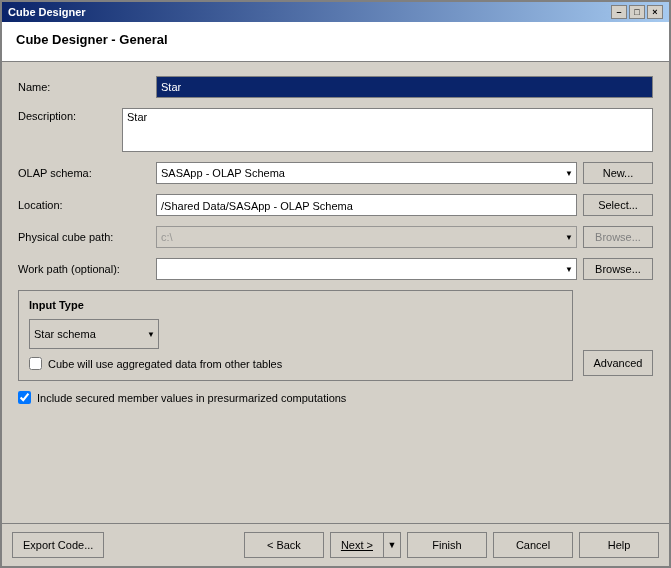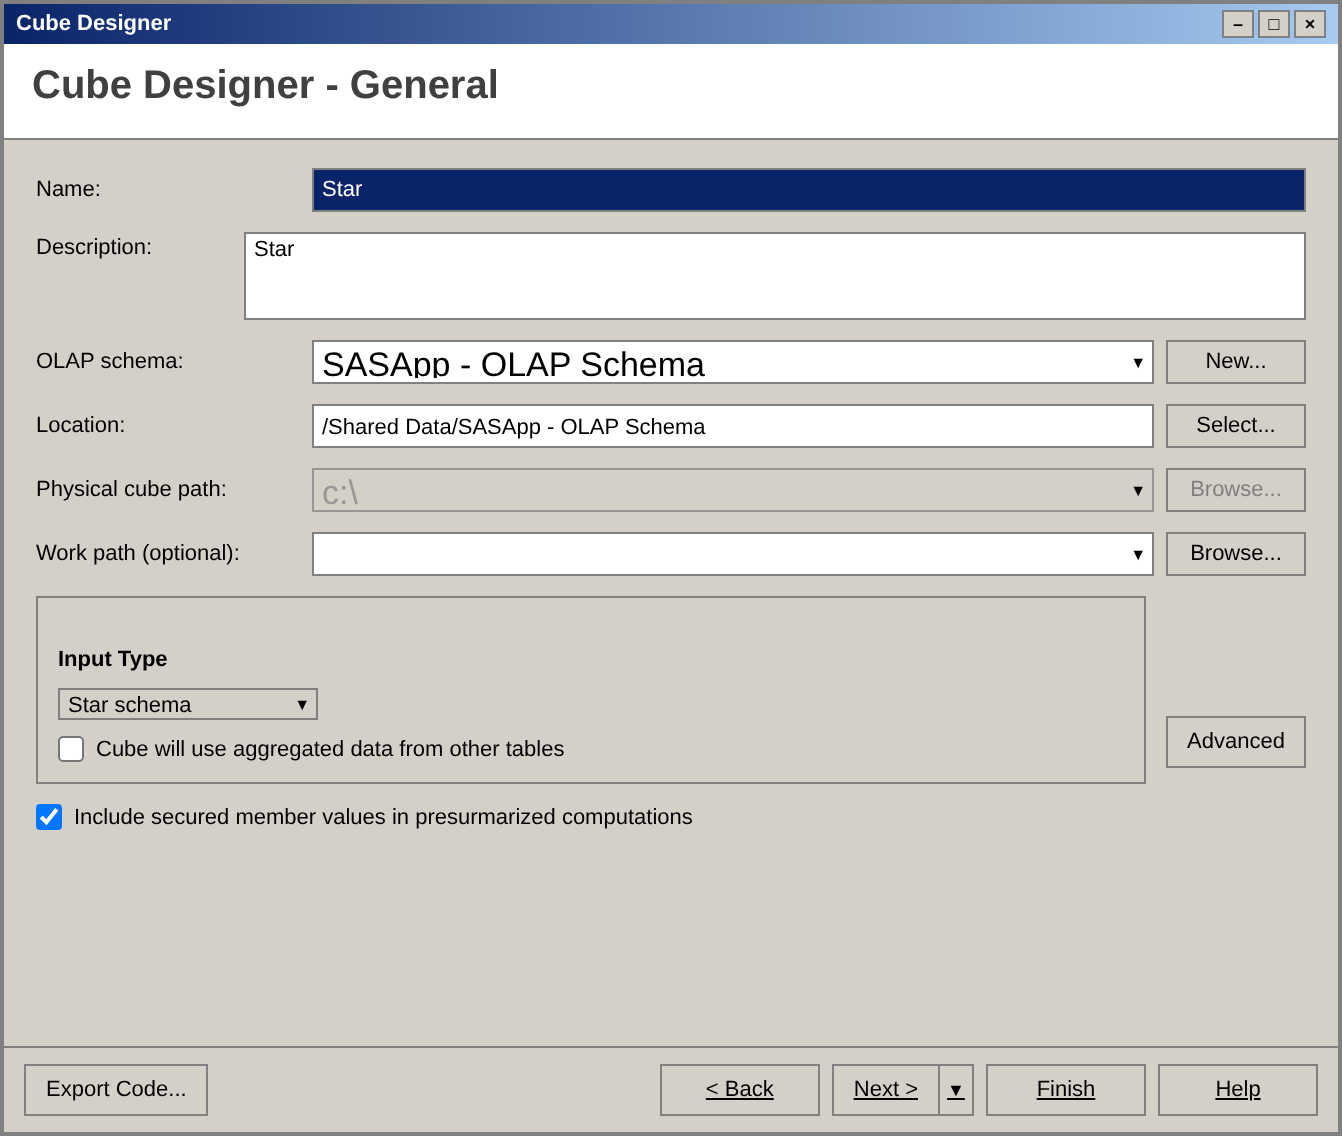--- a/index.html
+++ b/index.html
@@ -42,23 +42,23 @@
       justify-content: center;
       cursor: pointer;
       color: #000;
     }
     .header-section {
       background: white;
       padding: 10px 14px 10px 14px;
       border-bottom: 1px solid #808080;
     }
     .header-title {
-      font-size: 20px;
+      font-size: 13px;
       font-weight: bold;
-      color: #404040;
+      color: #000000;
       margin-bottom: 4px;
     }
     .header-desc {
       font-size: 11px;
       color: #333;
       line-height: 1.4;
     }
     .content {
       flex: 1;
       padding: 14px 16px;
@@ -111,21 +111,21 @@
       position: relative;
       display: flex;
       align-items: center;
     }
     .select-wrapper select {
       width: 100%;
       height: 22px;
       border: 1px solid #808080;
       background: white;
       padding: 2px 20px 2px 4px;
-      font-size: 17px;
+      font-size: 11px;
       font-family: Tahoma, Arial, sans-serif;
       appearance: none;
       -webkit-appearance: none;
     }
     .select-wrapper::after {
       content: '▼';
       position: absolute;
       right: 4px;
       font-size: 8px;
       pointer-events: none;
@@ -158,42 +158,42 @@
       height: 22px;
       border: 1px solid #808080;
       background: white;
       padding: 2px 4px;
       font-size: 11px;
       line-height: 18px;
       overflow: hidden;
     }
     .input-type-group {
       border: 1px solid #808080;
-      padding: 25px 10px 10px 10px;
+      padding: 8px 10px 10px 10px;
       margin-bottom: 10px;
       background: #d4d0c8;
     }
     .group-legend {
       font-size: 11px;
       font-weight: bold;
       margin-bottom: 8px;
     }
     .group-row {
       display: flex;
       align-items: center;
       gap: 8px;
       margin-bottom: 8px;
     }
     .group-select-wrapper {
       position: relative;
       display: inline-flex;
       align-items: center;
     }
     .group-select-wrapper select {
-      height: 16px;
+      height: 30px;
       border: 1px solid #808080;
       background: #d4d0c8;
       padding: 2px 20px 2px 4px;
       font-size: 11px;
       font-family: Tahoma, Arial, sans-serif;
       appearance: none;
       -webkit-appearance: none;
       min-width: 130px;
     }
     .group-select-wrapper::after {
@@ -227,21 +227,20 @@
       justify-content: space-between;
       background: #d4d0c8;
     }
     .footer-left {
       display: flex;
     }
     .footer-right {
       display: flex;
       gap: 6px;
       align-items: center;
-      text-decoration: underline;
     }
     .btn-footer {
       height: 26px;
       min-width: 80px;
       border: 1px solid #808080;
       background: #d4d0c8;
       padding: 2px 10px;
       font-size: 11px;
       font-family: Tahoma, Arial, sans-serif;
       cursor: pointer;
@@ -419,16 +418,17 @@
     <div class="footer-left">
       <button class="btn-footer">Export Code...</button>
     </div>
     <div class="footer-right">
       <button class="btn-footer">&lt; Back</button>
       <div class="next-btn-group">
         <button class="next-main">Next &gt;</button>
         <div class="next-arrow">▼</div>
       </div>
       <button class="btn-footer">Finish</button>
+      <button class="btn-footer">Cancel</button>
       <button class="btn-footer">Help</button>
     </div>
   </div>
 </div>
 
 </body></html>

